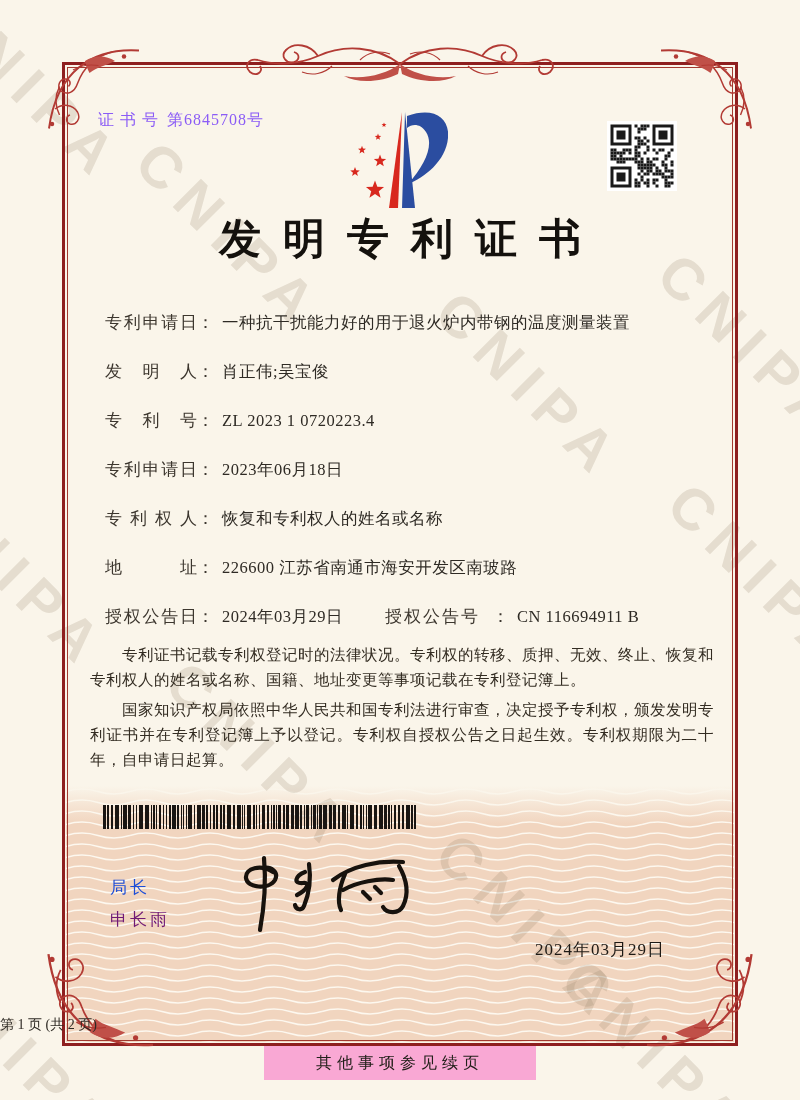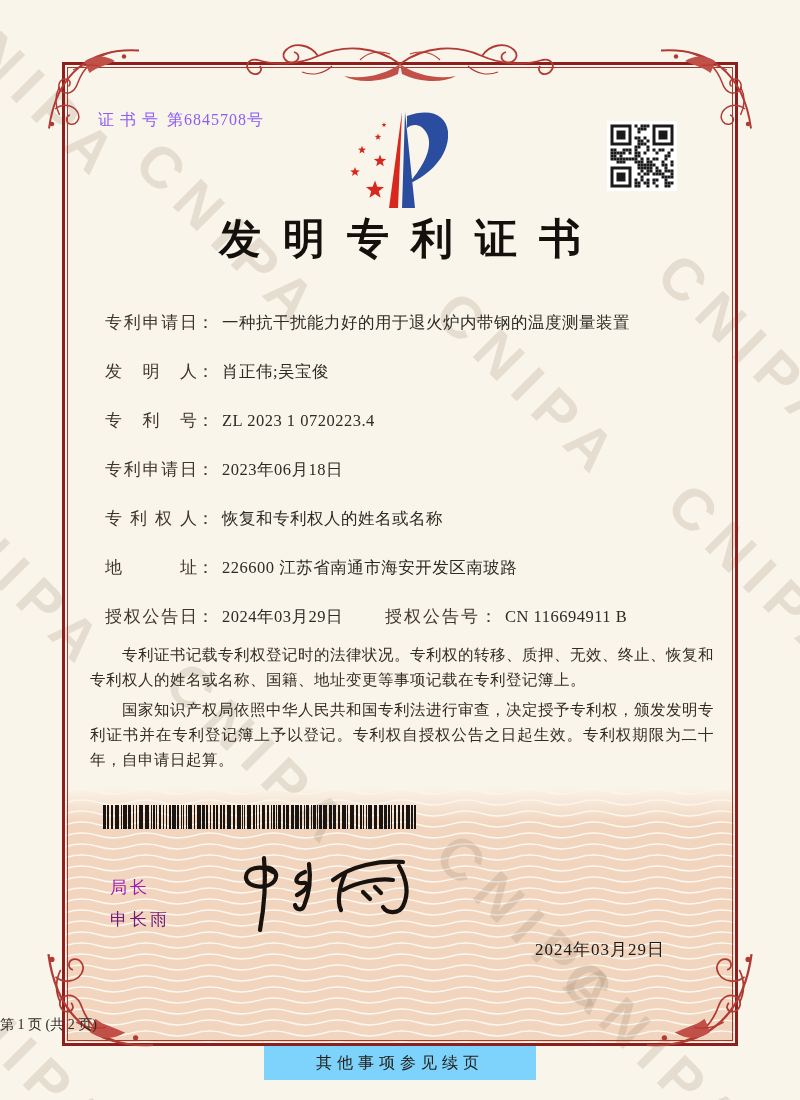--- a/index.html
+++ b/index.html
@@ -33,32 +33,32 @@
   .qr{position:absolute;left:607px;top:121px;width:70px;height:70px;background:#fff;}
   .doc-title{position:absolute;left:100px;right:100px;top:211px;text-align:center;
     font-size:42px;font-weight:bold;letter-spacing:22px;padding-left:22px;color:#14110d;}
   .fields{position:absolute;left:105px;top:312px;width:560px;}
   .frow{height:22px;line-height:22px;margin-bottom:27px;font-size:17px;color:#3c362e;white-space:nowrap;}
   .flabel{display:inline-block;width:92px;text-align:justify;text-align-last:justify;vertical-align:top;}
   .colon{margin-right:8px;}
   .fvalue{font-size:16.5px;color:#2e2a24;letter-spacing:0.5px;}
   .grant-row{position:relative;}
   .grant2{position:absolute;left:280px;top:0;white-space:nowrap;}
-  .grant2 .flabel2{letter-spacing:2px;margin-right:0;}
+  .grant2 .flabel2{letter-spacing:2px;margin-right:12px;}
   .paras{position:absolute;left:90px;top:642px;width:624px;font-size:15.5px;
     line-height:25px;text-align:justify;color:#332c22;}
   .paras p{margin:0 0 5px;text-indent:32px;letter-spacing:0.5px;}
   .barcode{position:absolute;left:103px;top:805px;}
-  .sig-title{position:absolute;left:110px;top:876px;font-size:17px;letter-spacing:3px;color:#a21caf;}
+  .sig-title{position:absolute;left:110px;top:876px;font-size:17px;letter-spacing:3px;color:#1d4ed8;}
   .sig-name{position:absolute;left:110px;top:908px;font-size:17px;letter-spacing:3px;color:#701a75;}
   .signature{position:absolute;left:233px;top:850px;}
   .issue-date{position:absolute;left:480px;top:938px;width:240px;text-align:center;
     font-size:17px;letter-spacing:1px;color:#1d1914;}
   .page-num{position:absolute;left:0;right:0;top:1016px;font-size:14px;color:#2e2a24;}
-  .note-band{position:absolute;left:264px;top:1046px;width:272px;height:34px;background:#7dd3fc;z-index:11;}
+  .note-band{position:absolute;left:264px;top:1046px;width:272px;height:34px;background:#f9a8d4;z-index:11;}
   .note-text{display:block;line-height:34px;text-align:center;font-size:16px;letter-spacing:5px;color:#23201b;}
 </style>
 </head>
 <body>
 
 <div class="page">
 
   <div class="wm" style="left:-30px;top:-20px">CNIPA</div>
   <div class="wm" style="left:170px;top:128px">CNIPA</div>
   <div class="wm" style="left:470px;top:278px">CNIPA</div>

